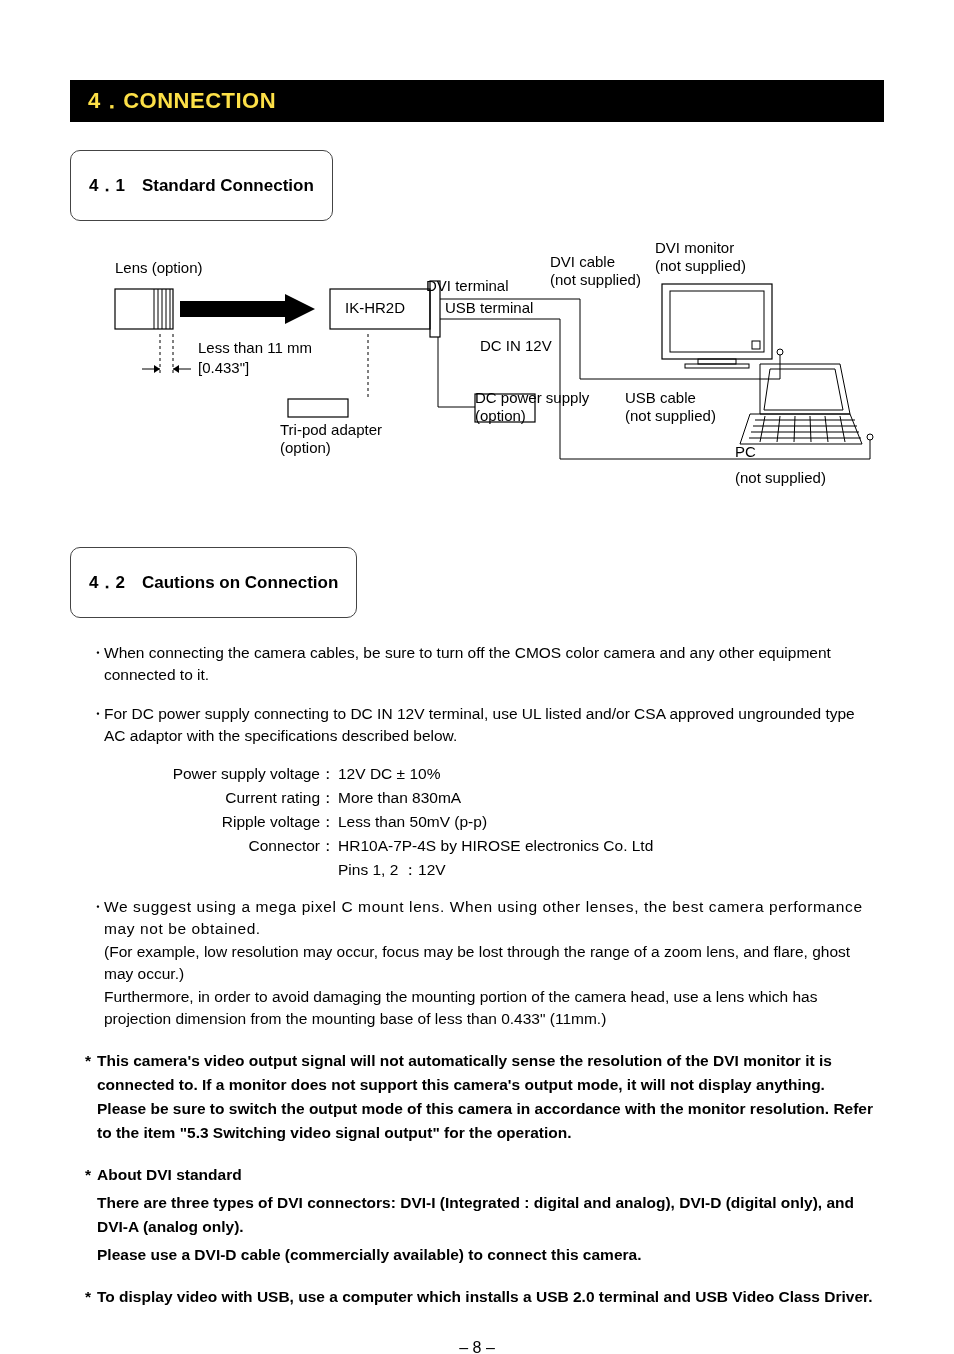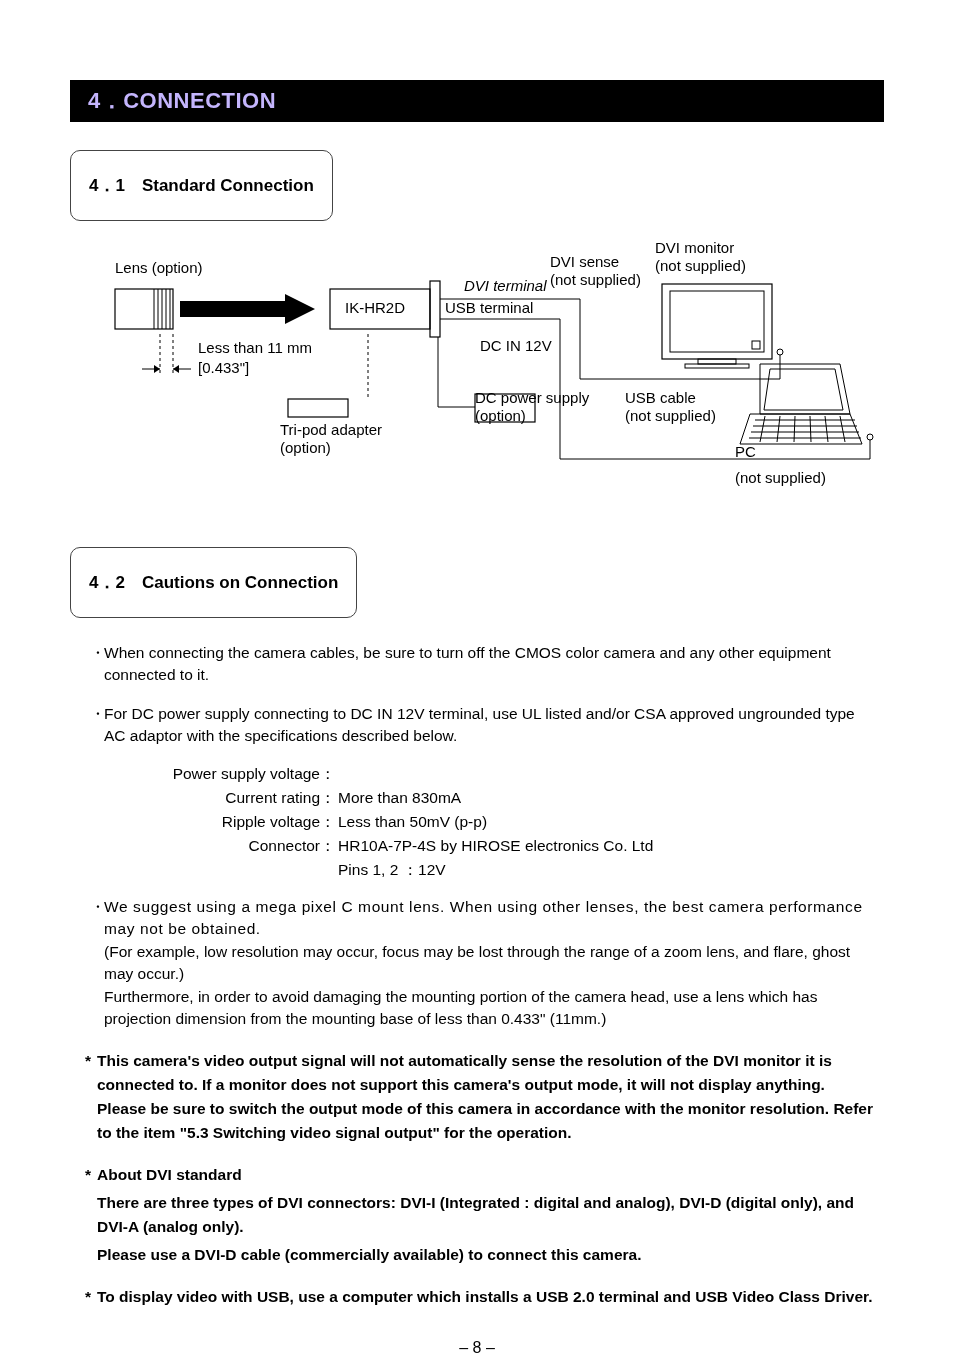--- a/index.html
+++ b/index.html
@@ -11,21 +11,21 @@
     font-family: Arial, Helvetica, sans-serif;
     background: #fff;
     color: #000;
   }
   .page {
     padding: 80px 70px 40px 70px;
     box-sizing: border-box;
   }
   .section-banner {
     background: #000;
-    color: #c4b5fd;
+    color: #fde047;
     font-size: 22px;
     font-weight: bold;
     padding: 6px 18px;
     letter-spacing: 0.5px;
   }
   .sub-heading-box {
     display: inline-block;
     border: 1px solid #444;
     border-radius: 10px;
     padding: 23px 18px;
@@ -183,26 +183,26 @@
       <line x1="790" y1="220" x2="790" y2="198" stroke="#000"></line>
       <path d="M787,198 a3,3 0 1,1 6,0 a3,3 0 1,1 -6,0" fill="#fff" stroke="#000"></path>
     </svg>
 
     <div class="diagram-label" style="left:35px; top:20px;">Lens (option)</div>
     <div class="diagram-label" style="left:118px; top:100px;">Less than 11 mm</div>
     <div class="diagram-label" style="left:118px; top:120px;">[0.433"]</div>
     <div class="diagram-label" style="left:265px; top:60px;">IK-HR2D</div>
     <div class="diagram-label" style="left:200px; top:182px;">Tri-pod adapter</div>
     <div class="diagram-label" style="left:200px; top:200px;">(option)</div>
-    <div class="diagram-label" style="left:384px; top:38px;font-style:italic;">DVI terminal</div>
+    <div class="diagram-label" style="left:346px; top:38px;">DVI terminal</div>
     <div class="diagram-label" style="left:365px; top:60px;">USB terminal</div>
     <div class="diagram-label" style="left:400px; top:98px;">DC IN 12V</div>
     <div class="diagram-label" style="left:395px; top:150px;">DC power supply</div>
     <div class="diagram-label" style="left:395px; top:168px;">(option)</div>
-    <div class="diagram-label" style="left:470px; top:14px;">DVI sense</div>
+    <div class="diagram-label" style="left:470px; top:14px;">DVI cable</div>
     <div class="diagram-label" style="left:470px; top:32px;">(not supplied)</div>
     <div class="diagram-label" style="left:575px; top:0px;">DVI monitor</div>
     <div class="diagram-label" style="left:575px; top:18px;">(not supplied)</div>
     <div class="diagram-label" style="left:545px; top:150px;">USB cable</div>
     <div class="diagram-label" style="left:545px; top:168px;">(not supplied)</div>
     <div class="diagram-label" style="left:655px; top:204px;">PC</div>
     <div class="diagram-label" style="left:655px; top:230px;">(not supplied)</div>
   </div>
 
   <div class="sub-heading-box">4．2　Cautions on Connection</div>
@@ -217,20 +217,21 @@
     <div class="bullet-row" style="margin-top:16px;">
       <div class="bullet-dot">・</div>
       <div class="bullet-content">For DC power supply connecting to DC IN 12V terminal, use UL listed and/or CSA approved ungrounded type AC adaptor with the specifications described below.</div>
     </div>
 
     <div style="height:8px;"></div>
 
     <div class="spec-row">
       <div class="spec-label">Power supply voltage</div>
       <div class="spec-colon">：</div>
+      <div class="spec-value">12V DC ± 10%</div>
     </div>
     <div class="spec-row">
       <div class="spec-label">Current rating</div>
       <div class="spec-colon">：</div>
       <div class="spec-value">More than 830mA</div>
     </div>
     <div class="spec-row">
       <div class="spec-label">Ripple voltage</div>
       <div class="spec-colon">：</div>
       <div class="spec-value">Less than 50mV (p-p)</div>

